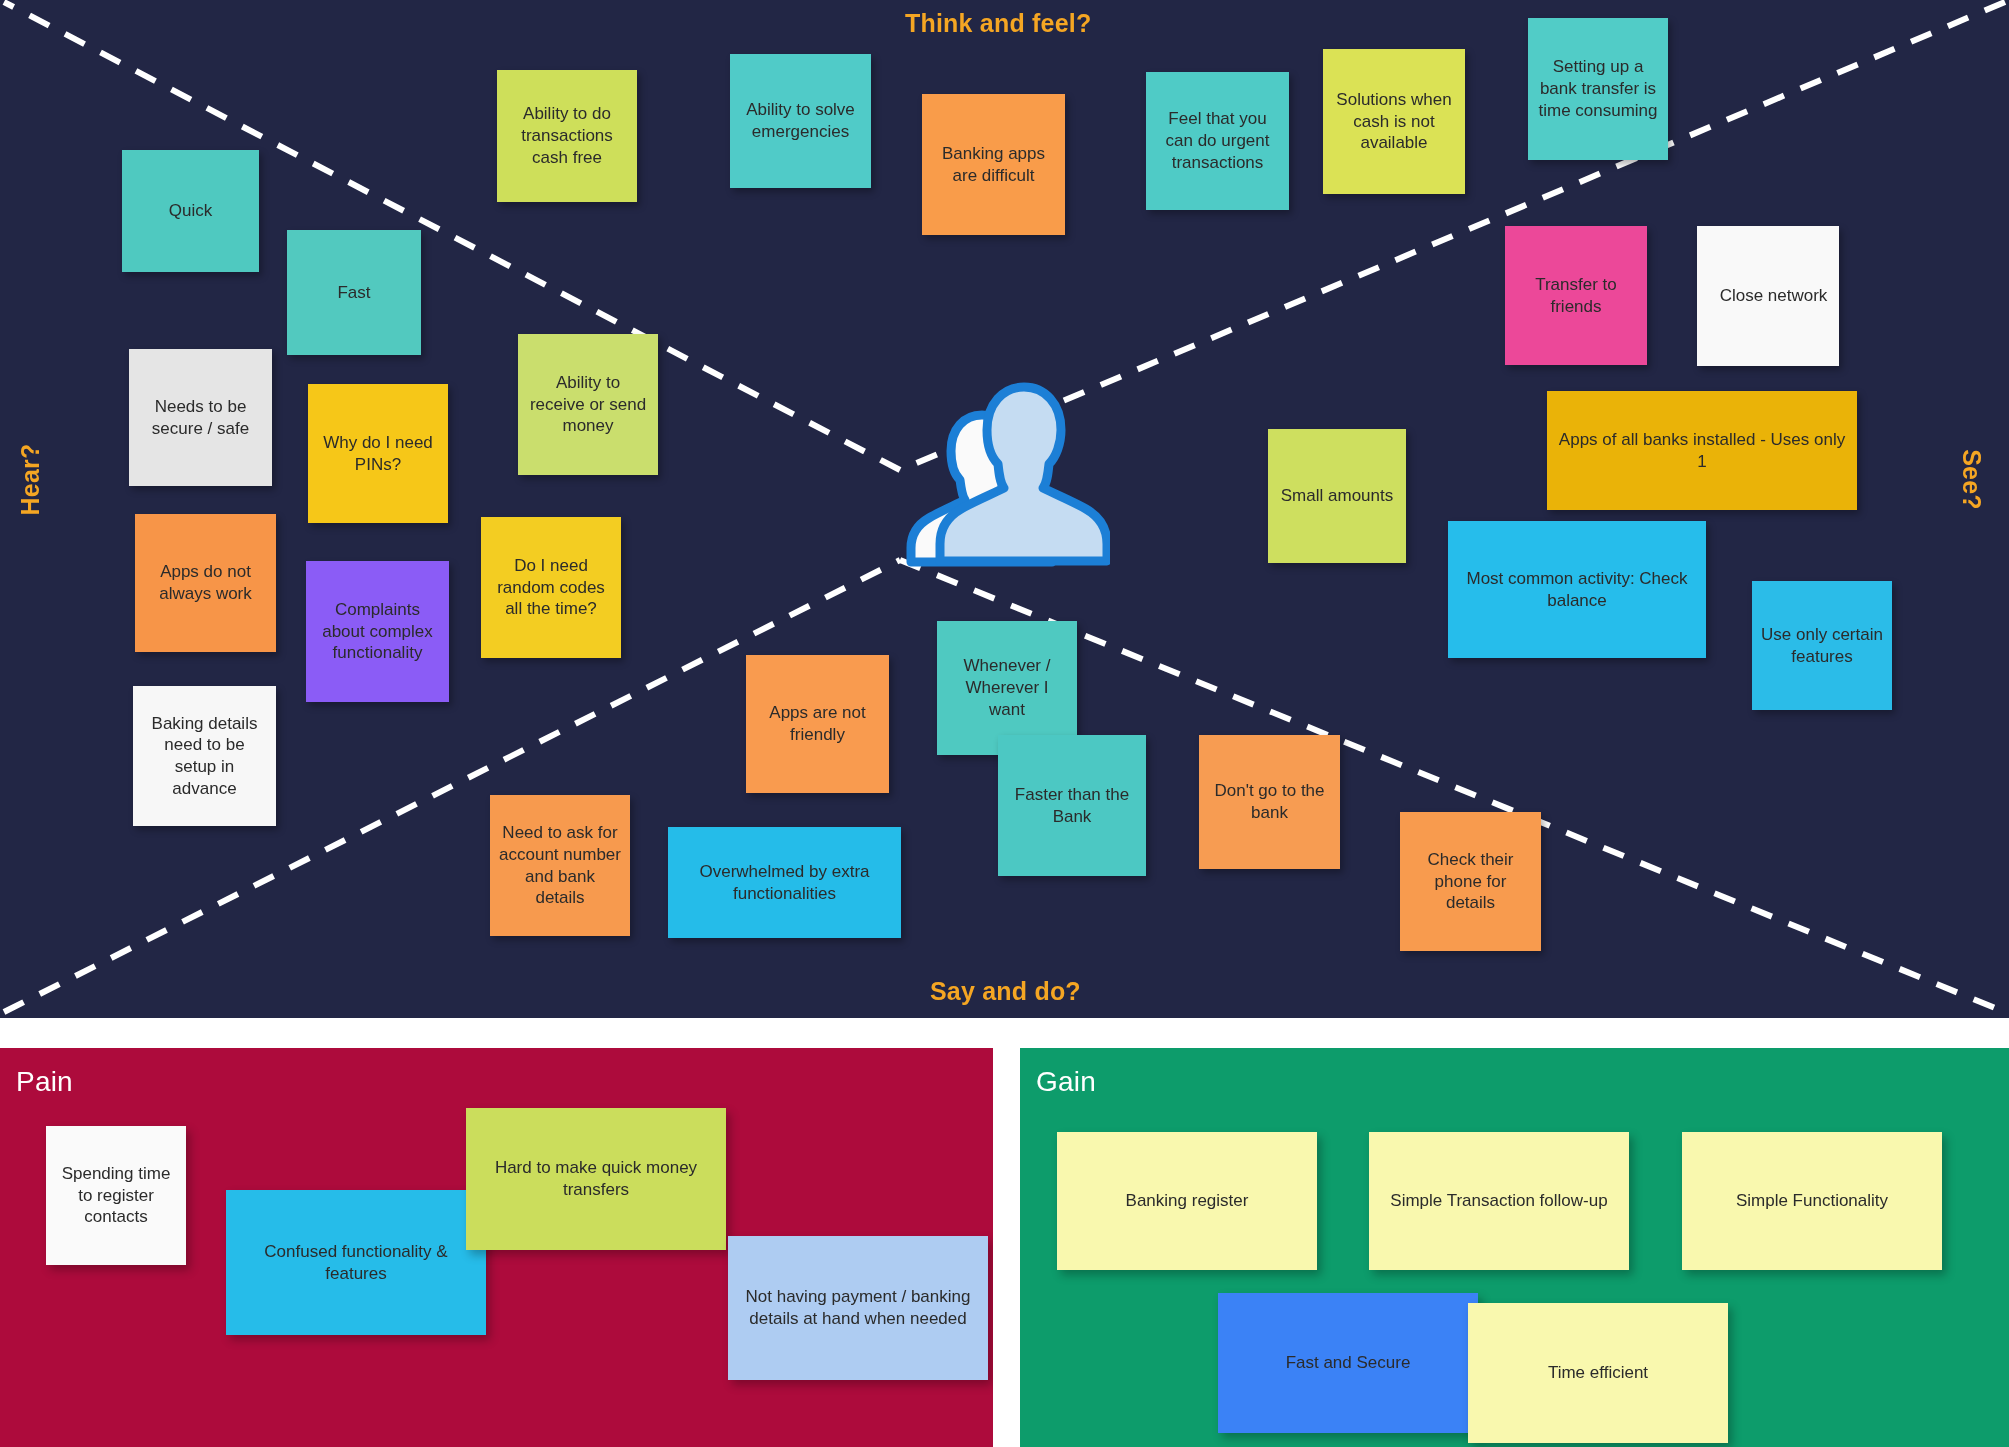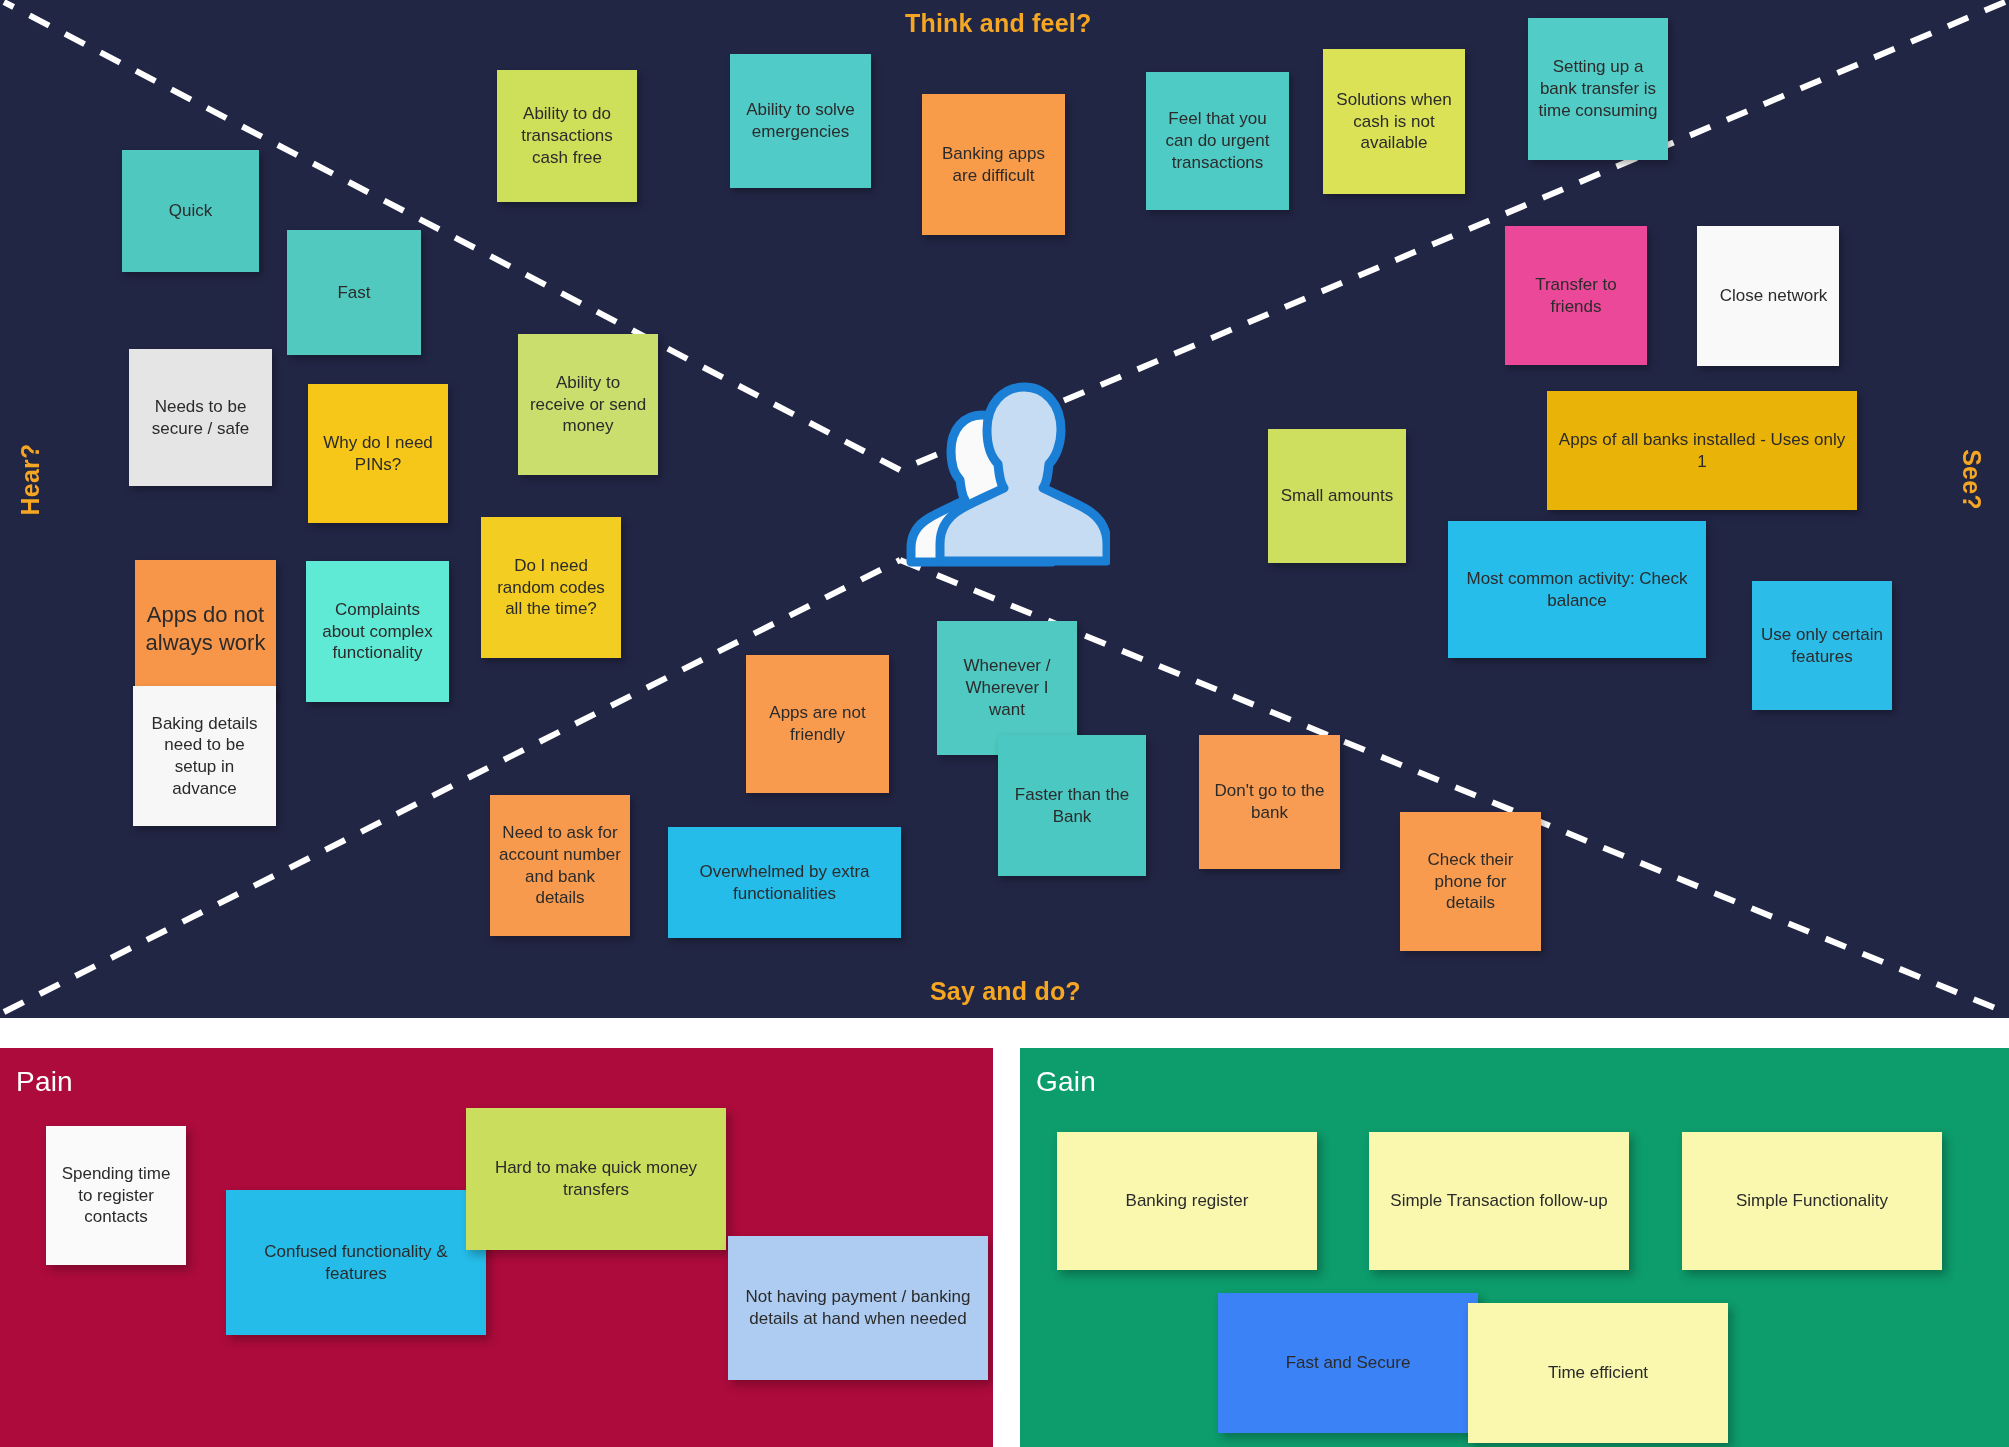--- a/index.html
+++ b/index.html
@@ -99,24 +99,24 @@
       </div>
       <div class="note" style="left: 287px; top: 230px; width: 134px; height: 125px; background: rgb(82, 201, 191); font-size: 17px;">
         <span>Fast</span>
       </div>
       <div class="note" style="left: 129px; top: 349px; width: 143px; height: 137px; background: #e5e5e5; font-size: 17px;">
         <span>Needs to be secure / safe</span>
       </div>
       <div class="note" style="left: 308px; top: 384px; width: 140px; height: 139px; background: rgb(246, 199, 24); font-size: 17px;">
         <span>Why do I need PINs?</span>
       </div>
-      <div class="note" style="left: 135px; top: 514px; width: 141px; height: 138px; background: rgb(247, 149, 72); font-size: 22px; margin-top: 46px;">
+      <div class="note" style="left: 135px; top: 514px; width: 141px; height: 138px; background: rgb(247, 149, 72); font-size: 17px;">
         <span>Apps do not always work</span>
       </div>
-      <div class="note" style="left: 306px; top: 561px; width: 143px; height: 141px; background: #5eead4; font-size: 17px;">
+      <div class="note" style="left: 306px; top: 561px; width: 143px; height: 141px; background: #8b5cf6; font-size: 17px;">
         <span>Complaints about complex functionality</span>
       </div>
       <div class="note" style="left: 133px; top: 686px; width: 143px; height: 140px; background: rgb(247, 247, 247); font-size: 17px;">
         <span>Baking details need to be setup in advance</span>
       </div>
       <div class="note" style="left: 497px; top: 70px; width: 140px; height: 132px; background: rgb(206, 223, 90); font-size: 17px;">
         <span>Ability to do transactions cash free</span>
       </div>
       <div class="note" style="left: 518px; top: 334px; width: 140px; height: 141px; background: rgb(202, 222, 109); font-size: 17px;">
         <span>Ability to receive or send money</span>

